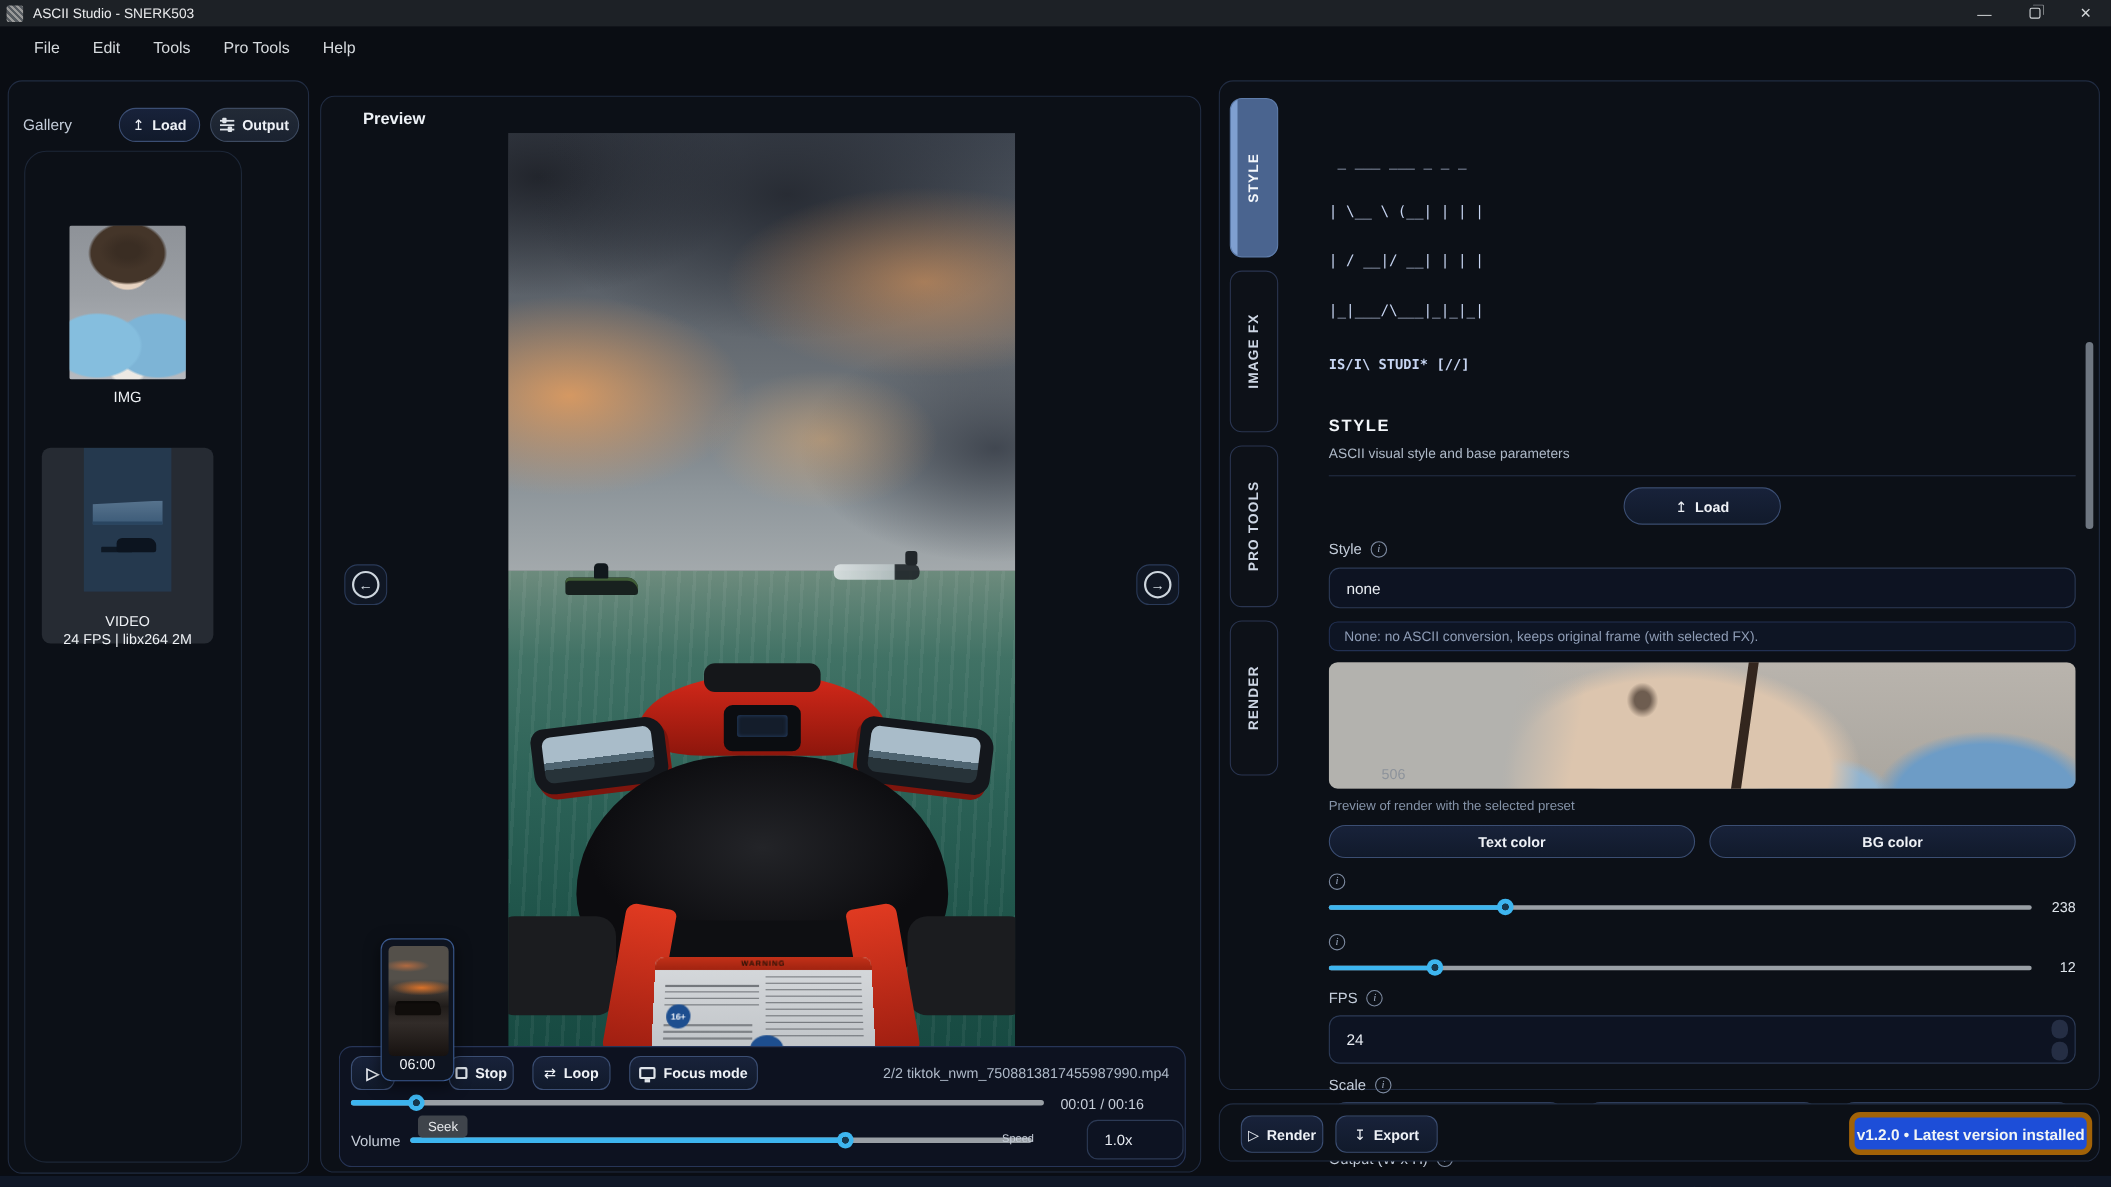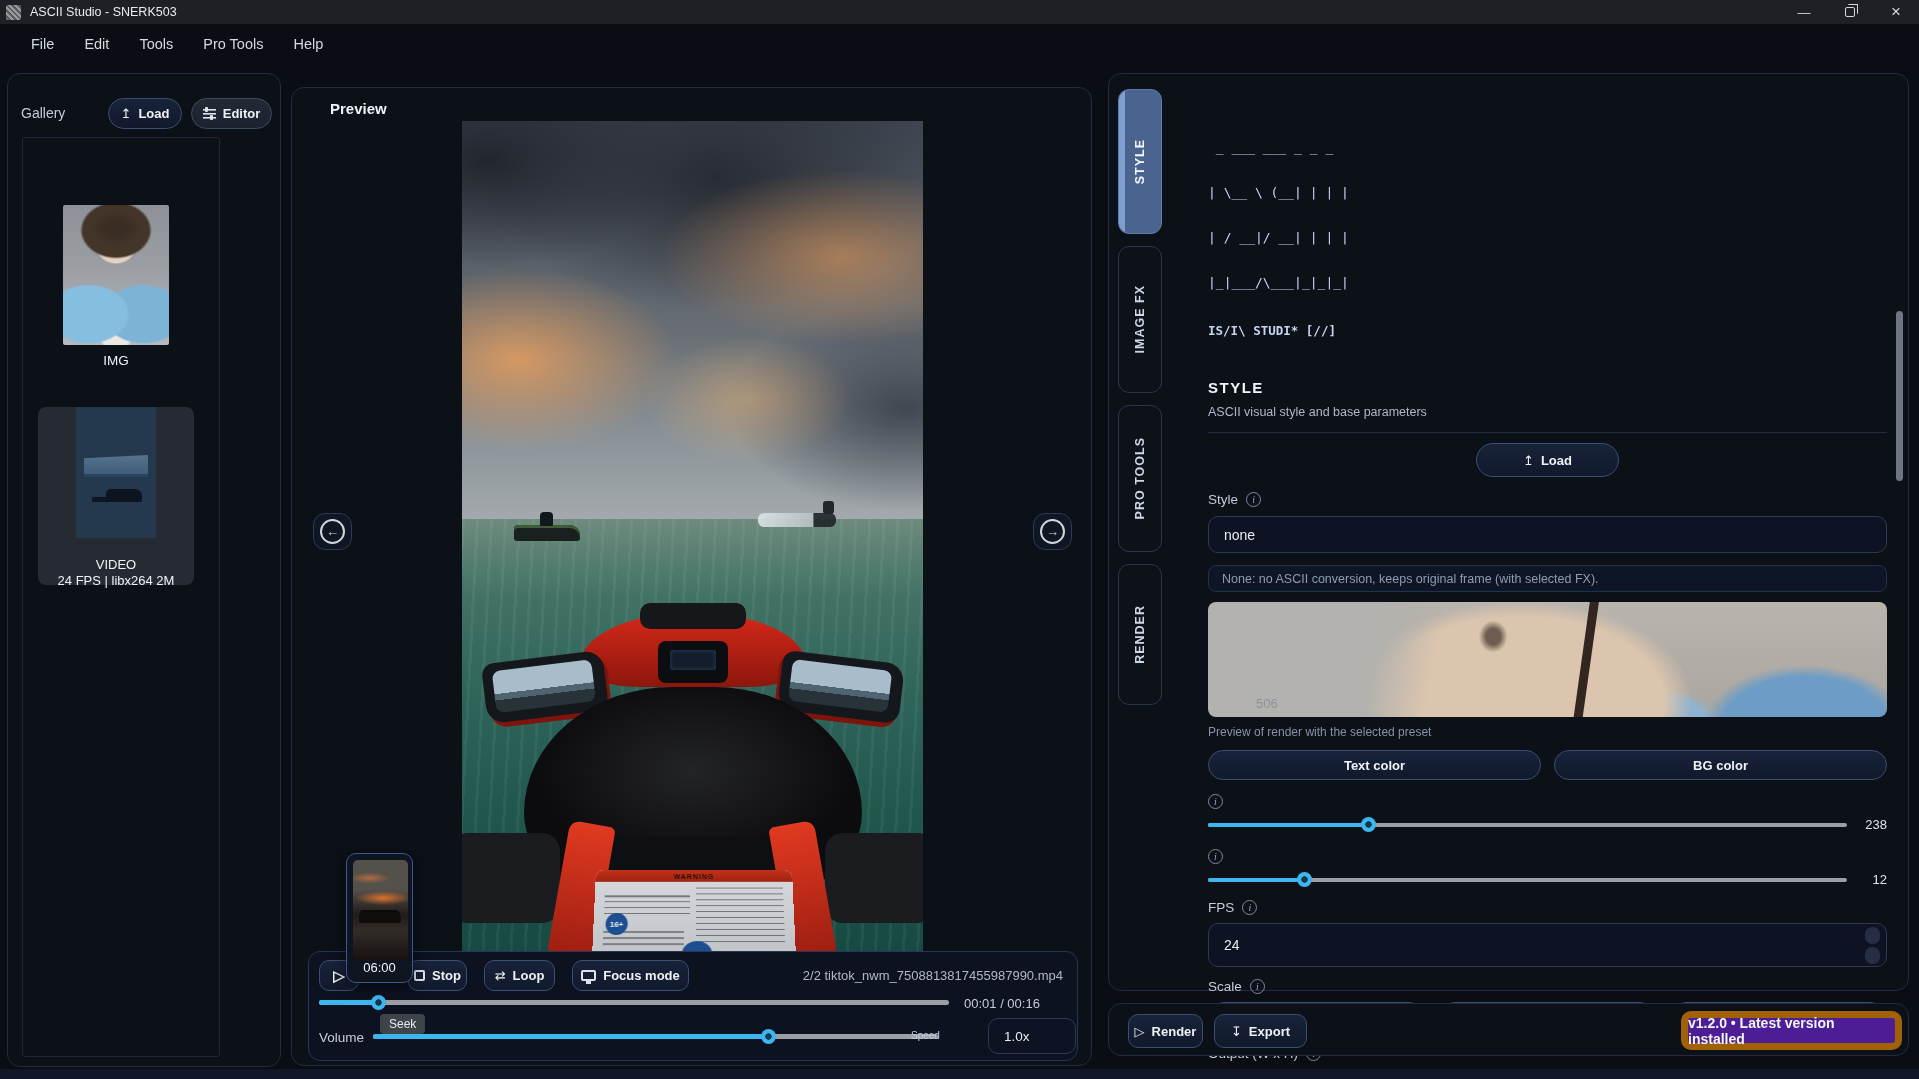--- a/index.html
+++ b/index.html
@@ -41,21 +41,21 @@
   .gal-load { position:absolute; left:100px; top:24px; width:74px; height:31px; }
   .gal-editor { position:absolute; left:183px; top:24px; width:81px; height:31px;
     background:linear-gradient(#222a36,#1a2230); border-color:#3d4a60; }
   .sliders-ic { display:inline-block; width:13px; height:11px;
     background:linear-gradient(#dfe4ea 0 0) 0 1px/13px 1.6px no-repeat,
                linear-gradient(#dfe4ea 0 0) 0 5px/13px 1.6px no-repeat,
                linear-gradient(#dfe4ea 0 0) 0 9px/13px 1.6px no-repeat; position:relative; }
   .sliders-ic::before { content:""; position:absolute; left:2px; top:-1px; width:3.5px; height:4.5px; background:#dfe4ea; border-radius:1px; }
   .sliders-ic::after  { content:""; position:absolute; left:7px; top:7px;  width:3.5px; height:4.5px; background:#dfe4ea; border-radius:1px; }
   .gal-list { position:absolute; left:14px; top:63px; width:198px; height:920px;
-    border:1px solid #1d2738; border-radius:3px; }
+    border:1px solid #1d2738; border-radius:20px; }
   .gal-item-img { position:absolute; left:15px; top:67px; width:156px; text-align:center; }
   .thumb-img { width:106px; height:140px; margin:0 auto; border-radius:2px; position:relative; overflow:hidden;
     background:
       radial-gradient(60px 48px at 50% 18%, #443529 0 55%, rgba(64,50,38,0) 60%),
       radial-gradient(30px 26px at 50% 30%, #e6d2c0 0 60%, rgba(230,210,192,0) 66%),
       radial-gradient(55px 40px at 24% 78%, #85bede 0 70%, rgba(133,190,222,0) 75%),
       radial-gradient(55px 40px at 76% 78%, #7db4d6 0 70%, rgba(125,180,214,0) 75%),
       radial-gradient(28px 40px at 50% 86%, #ece9e4 0 60%, rgba(236,233,228,0) 70%),
       linear-gradient(#8e9298,#9b9fa4 45%,#b6bac0); }
   .thumb-img::after { content:""; position:absolute; left:28px; top:6px; width:50px; height:34px;
@@ -225,21 +225,21 @@
   .out-row { margin-top:8px; display:flex; gap:13px; }
   .out-row .num-input { flex:1; margin-top:0; }
   .scrollbar { position:absolute; right:5px; top:10px; bottom:10px; width:7px; background:#10届1724; border-radius:4px; }
   .scroll-thumb { position:absolute; right:5px; top:237px; width:7px; height:170px; background:#6e7681; border-radius:4px; }
 
   
   .footer { left:1108px; top:1003px; width:801px; height:53px; }
   .render-btn { position:absolute; left:19px; top:10px; width:75px; height:34px; border-radius:10px; }
   .export-btn { position:absolute; left:105px; top:10px; width:93px; height:34px; border-radius:10px; }
   .ver-badge { position:absolute; left:572px; top:7px; width:221px; height:39px;
-    background:#4c1d95; border:7px solid #a16207; border-radius:10px;
+    background:#1d4ed8; border:5px solid #a16207; border-radius:10px;
     display:flex; align-items:center; justify-content:center; font-size:14px; font-weight:bold; color:#f2f5f5; }
   .bottom-strip { position:absolute; left:0; top:1069px; width:1919px; height:10px; background:#101827; }
 </style>
 </head>
 <body>
 
 <div class="titlebar">
   <div class="app-ico"></div>
   <div class="win-title">ASCII Studio - SNERK503</div>
   <div class="win-btns">
@@ -260,21 +260,21 @@
 </div>
 
 <div class="panel gallery">
   <div class="gal-title">Gallery</div>
   <button class="btn gal-load">
     <span class="ic">↥</span>
     <span>Load</span>
   </button>
   <button class="btn gal-editor">
     <span class="sliders-ic"></span>
-    <span>Editor</span>
+    <span>Output</span>
   </button>
   <div class="gal-list">
     <div class="gal-item-img">
       <div class="thumb-img"></div>
       <div class="gal-cap">IMG</div>
     </div>
     <div class="gal-item-video">
       <div class="thumb-video">
           <div class="vid-tint"></div>
         </div>

